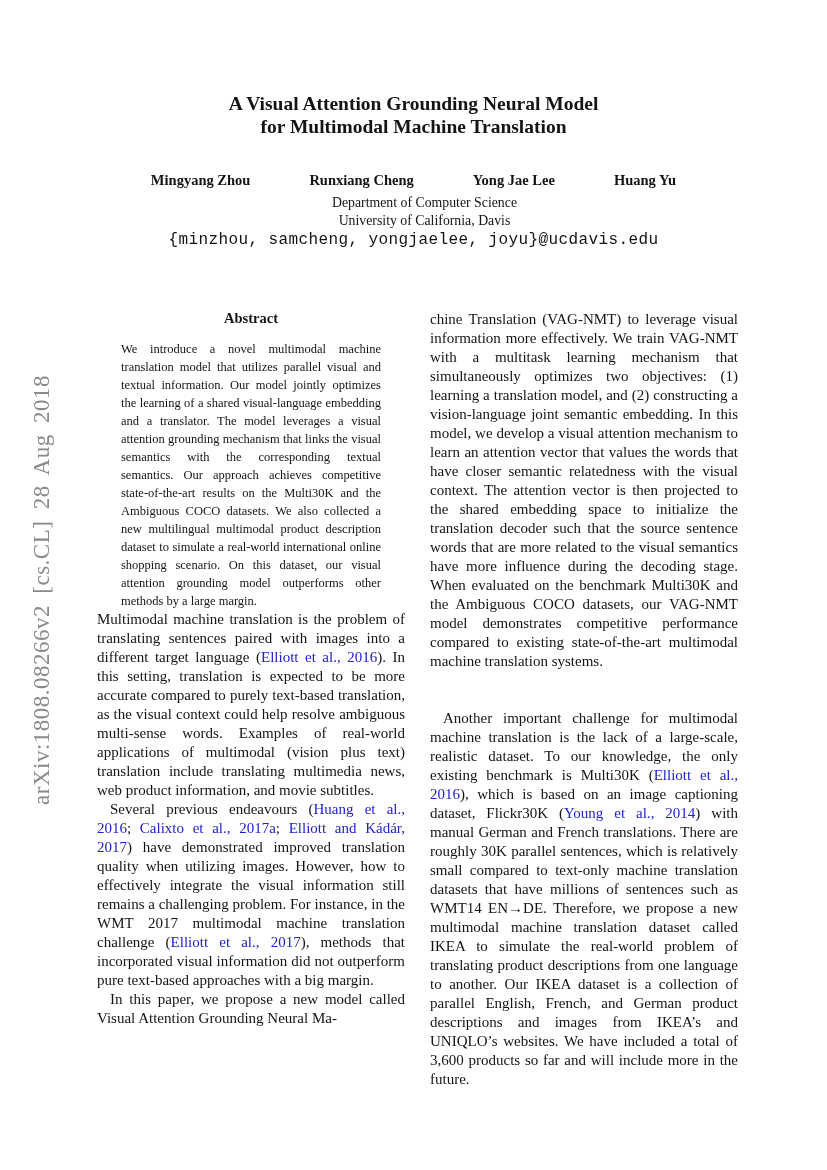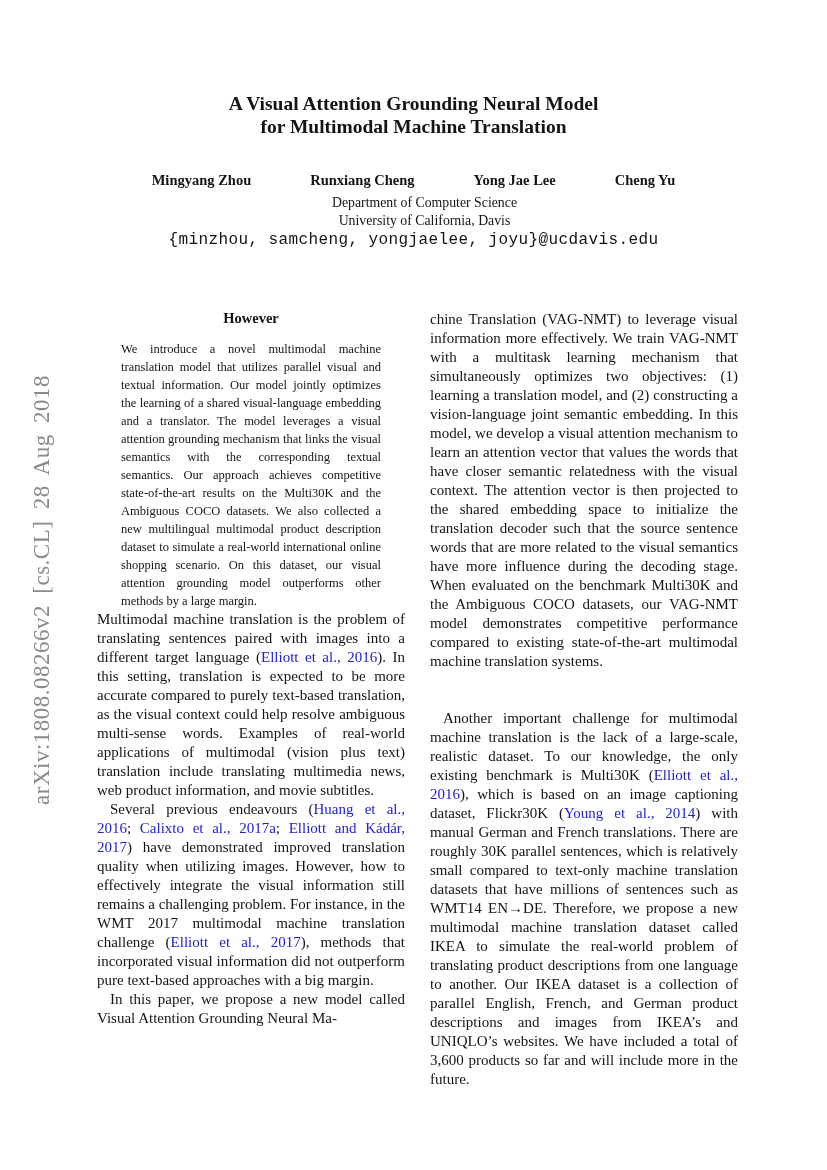--- a/index.html
+++ b/index.html
@@ -123,29 +123,29 @@
 
   <div class="title">
     <div>A Visual Attention Grounding Neural Model</div>
     <div>for Multimodal Machine Translation</div>
   </div>
 
   <div class="authors">
     <span>Mingyang Zhou</span>
     <span>Runxiang Cheng</span>
     <span>Yong Jae Lee</span>
-    <span>Cheng Yu</span>
+    <span>Huang Yu</span>
   </div>
 
   <div class="affil a1">Department of Computer Science</div>
   <div class="affil a2">University of California, Davis</div>
   <div class="email">{minzhou, samcheng, yongjaelee, joyu}@ucdavis.edu</div>
 
   <div class="col col-left">
-    <div class="abs-head">However</div>
+    <div class="abs-head">Abstract</div>
     <p class="abs-body"><span>We introduce a novel multimodal machine translation model that utilizes parallel visual and textual information. Our model jointly optimizes the learning of a shared visual-language embedding and a translator. The model leverages a visual attention grounding mechanism that links the visual semantics with the corresponding textual semantics. Our approach achieves competitive state-of-the-art results on the Multi30K and the Ambiguous COCO datasets. We also collected a new multilingual multimodal product description dataset to simulate a real-world international online shopping scenario. On this dataset, our visual attention grounding model outperforms other methods by a large margin.</span></p>
 
 
     <p class="body"><span>Multimodal machine translation is the problem of translating sentences paired with images into a different target language (</span><span class="cite">Elliott et al., 2016</span><span>). In this setting, translation is expected to be more accurate compared to purely text-based translation, as the visual context could help resolve ambiguous multi-sense words. Examples of real-world applications of multimodal (vision plus text) translation include translating multimedia news, web product information, and movie subtitles.</span></p>
     <p class="body indent"><span>Several previous endeavours (</span><span class="cite">Huang et al., 2016</span><span>; </span><span class="cite">Calixto et al., 2017a</span><span>; </span><span class="cite">Elliott and Kádár, 2017</span><span>) have demonstrated improved translation quality when utilizing images. However, how to effectively integrate the visual information still remains a challenging problem. For instance, in the WMT 2017 multimodal machine translation challenge (</span><span class="cite">Elliott et al., 2017</span><span>), methods that incorporated visual information did not outperform pure text-based approaches with a big margin.</span></p>
     <p class="body indent"><span>In this paper, we propose a new model called Visual Attention Grounding Neural Ma-</span></p>
   </div>
 
   <div class="col col-right">
     <p class="body rt-first"><span>chine Translation (VAG-NMT) to leverage visual information more effectively. We train VAG-NMT with a multitask learning mechanism that simultaneously optimizes two objectives: (1) learning a translation model, and (2) constructing a vision-language joint semantic embedding. In this model, we develop a visual attention mechanism to learn an attention vector that values the words that have closer semantic relatedness with the visual context. The attention vector is then projected to the shared embedding space to initialize the translation decoder such that the source sentence words that are more related to the visual semantics have more influence during the decoding stage. When evaluated on the benchmark Multi30K and the Ambiguous COCO datasets, our VAG-NMT model demonstrates competitive performance compared to existing state-of-the-art multimodal machine translation systems.</span></p>

